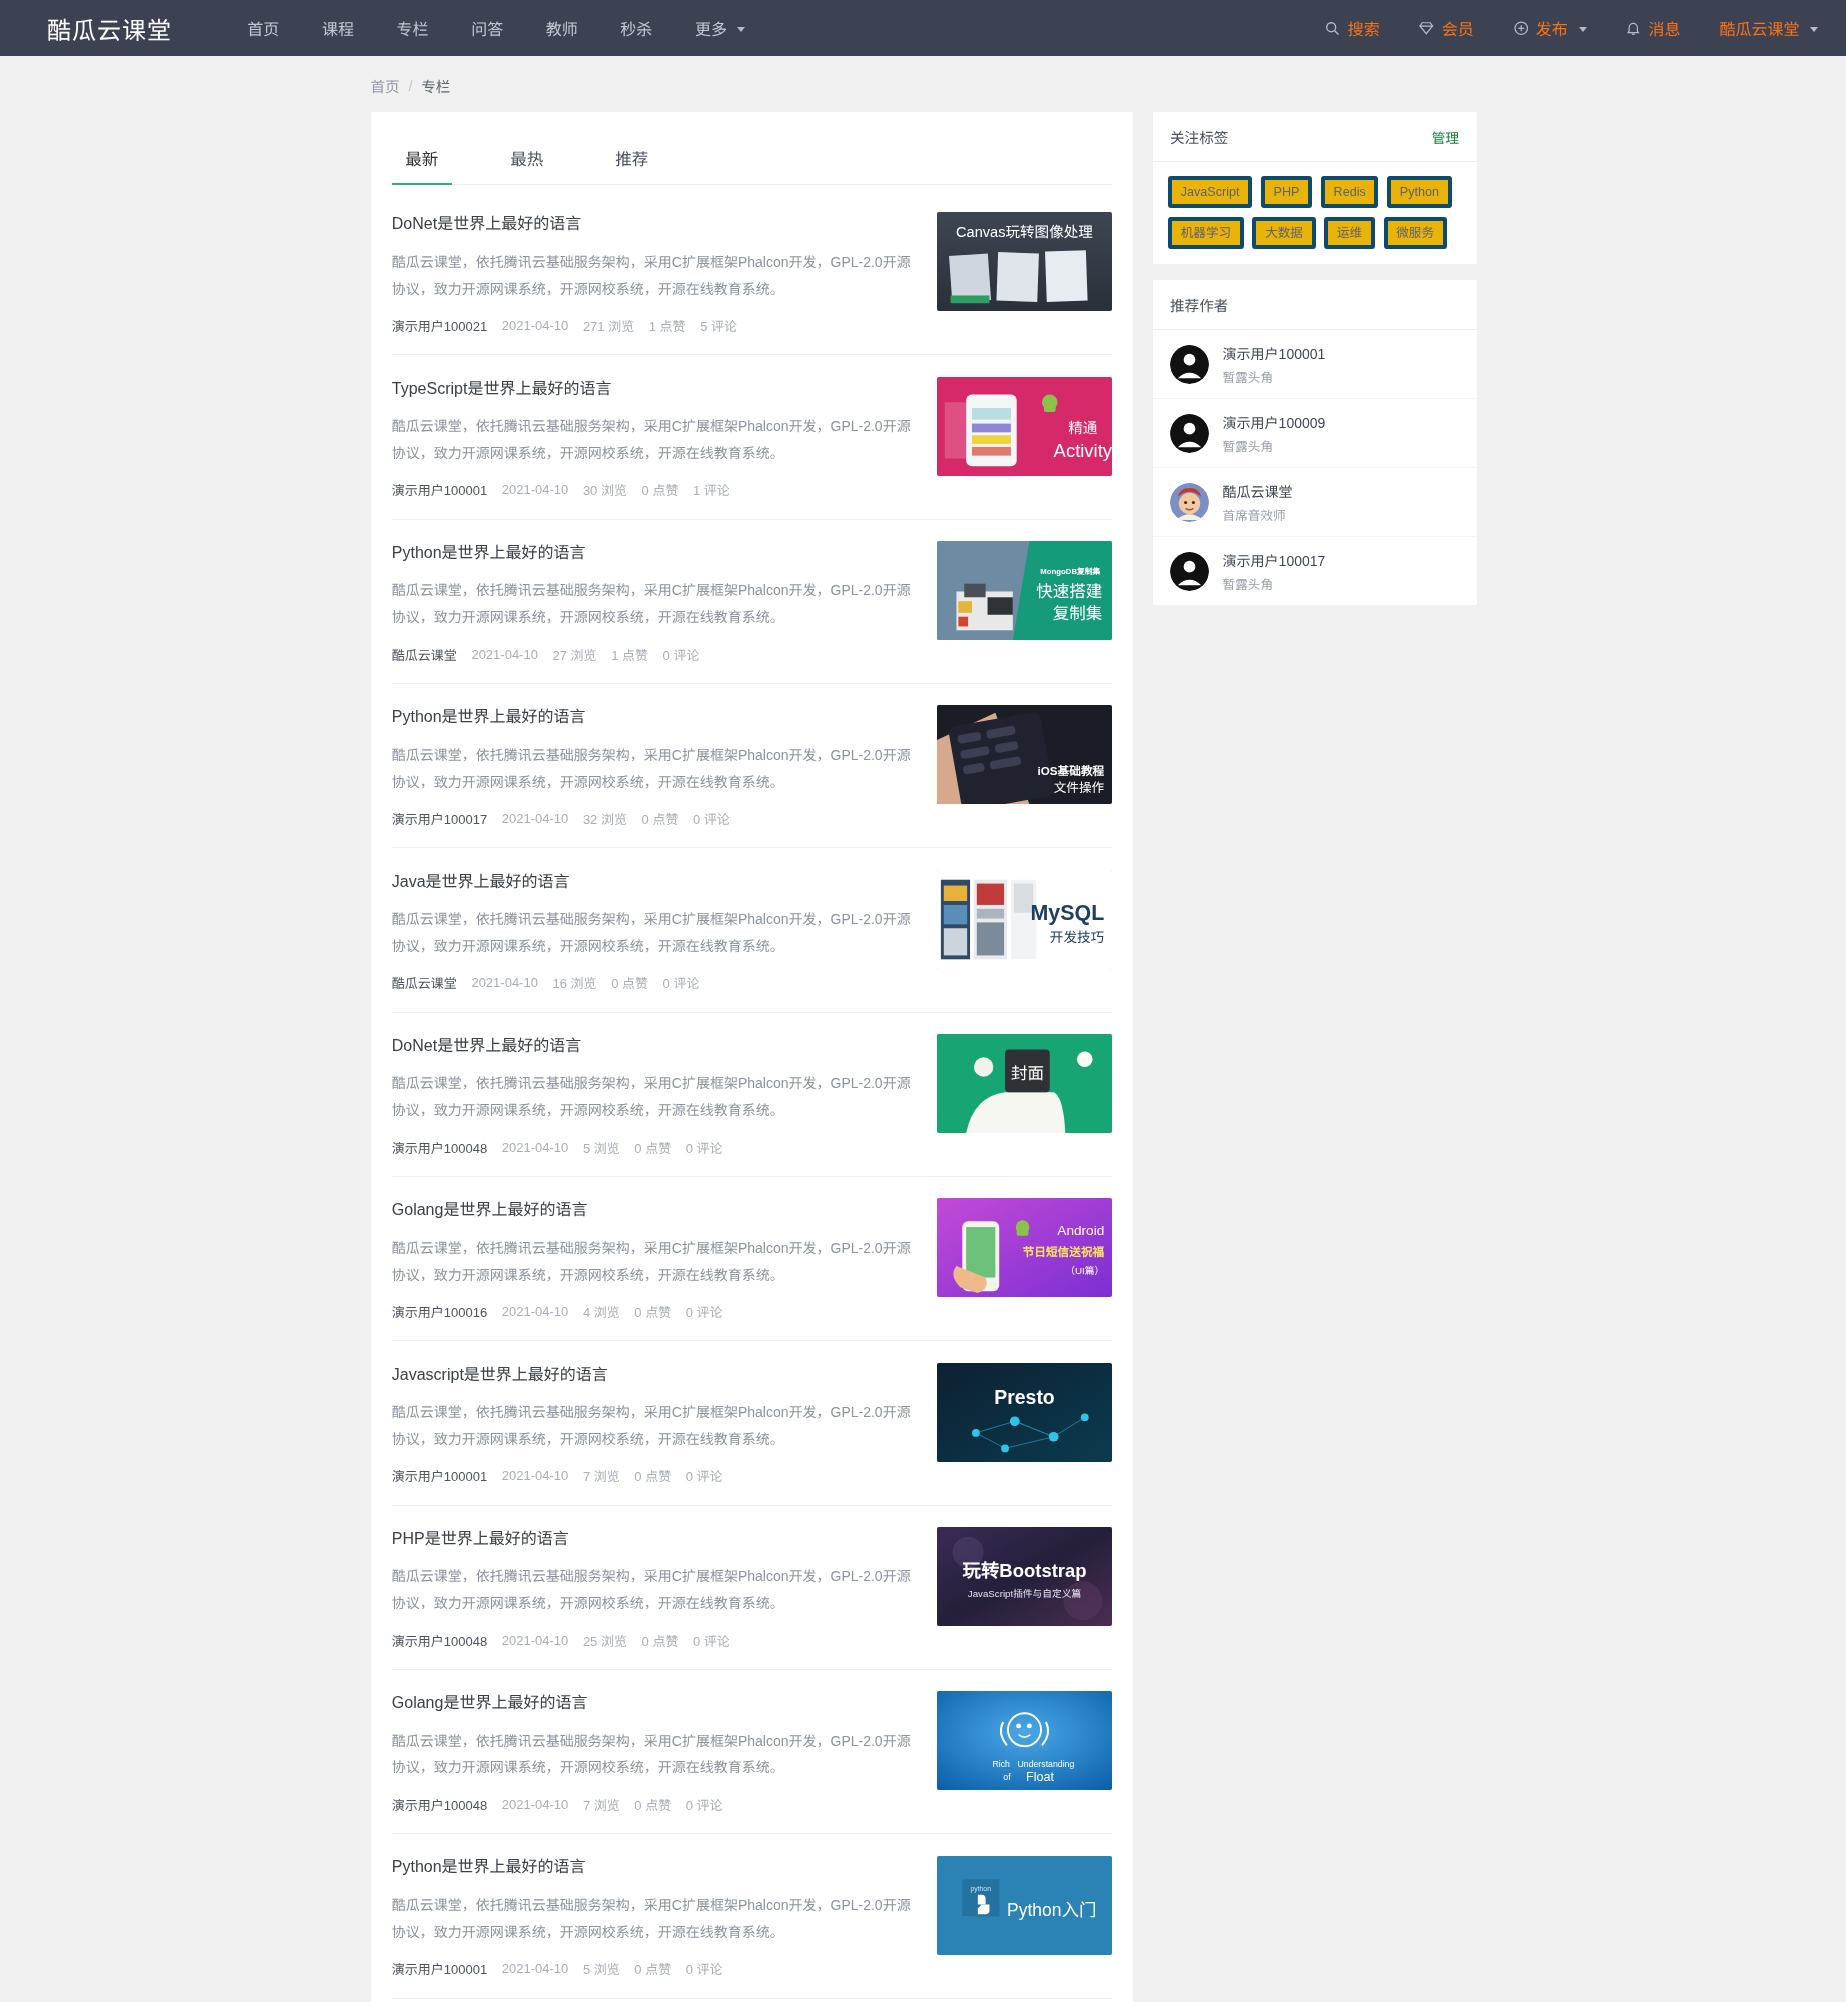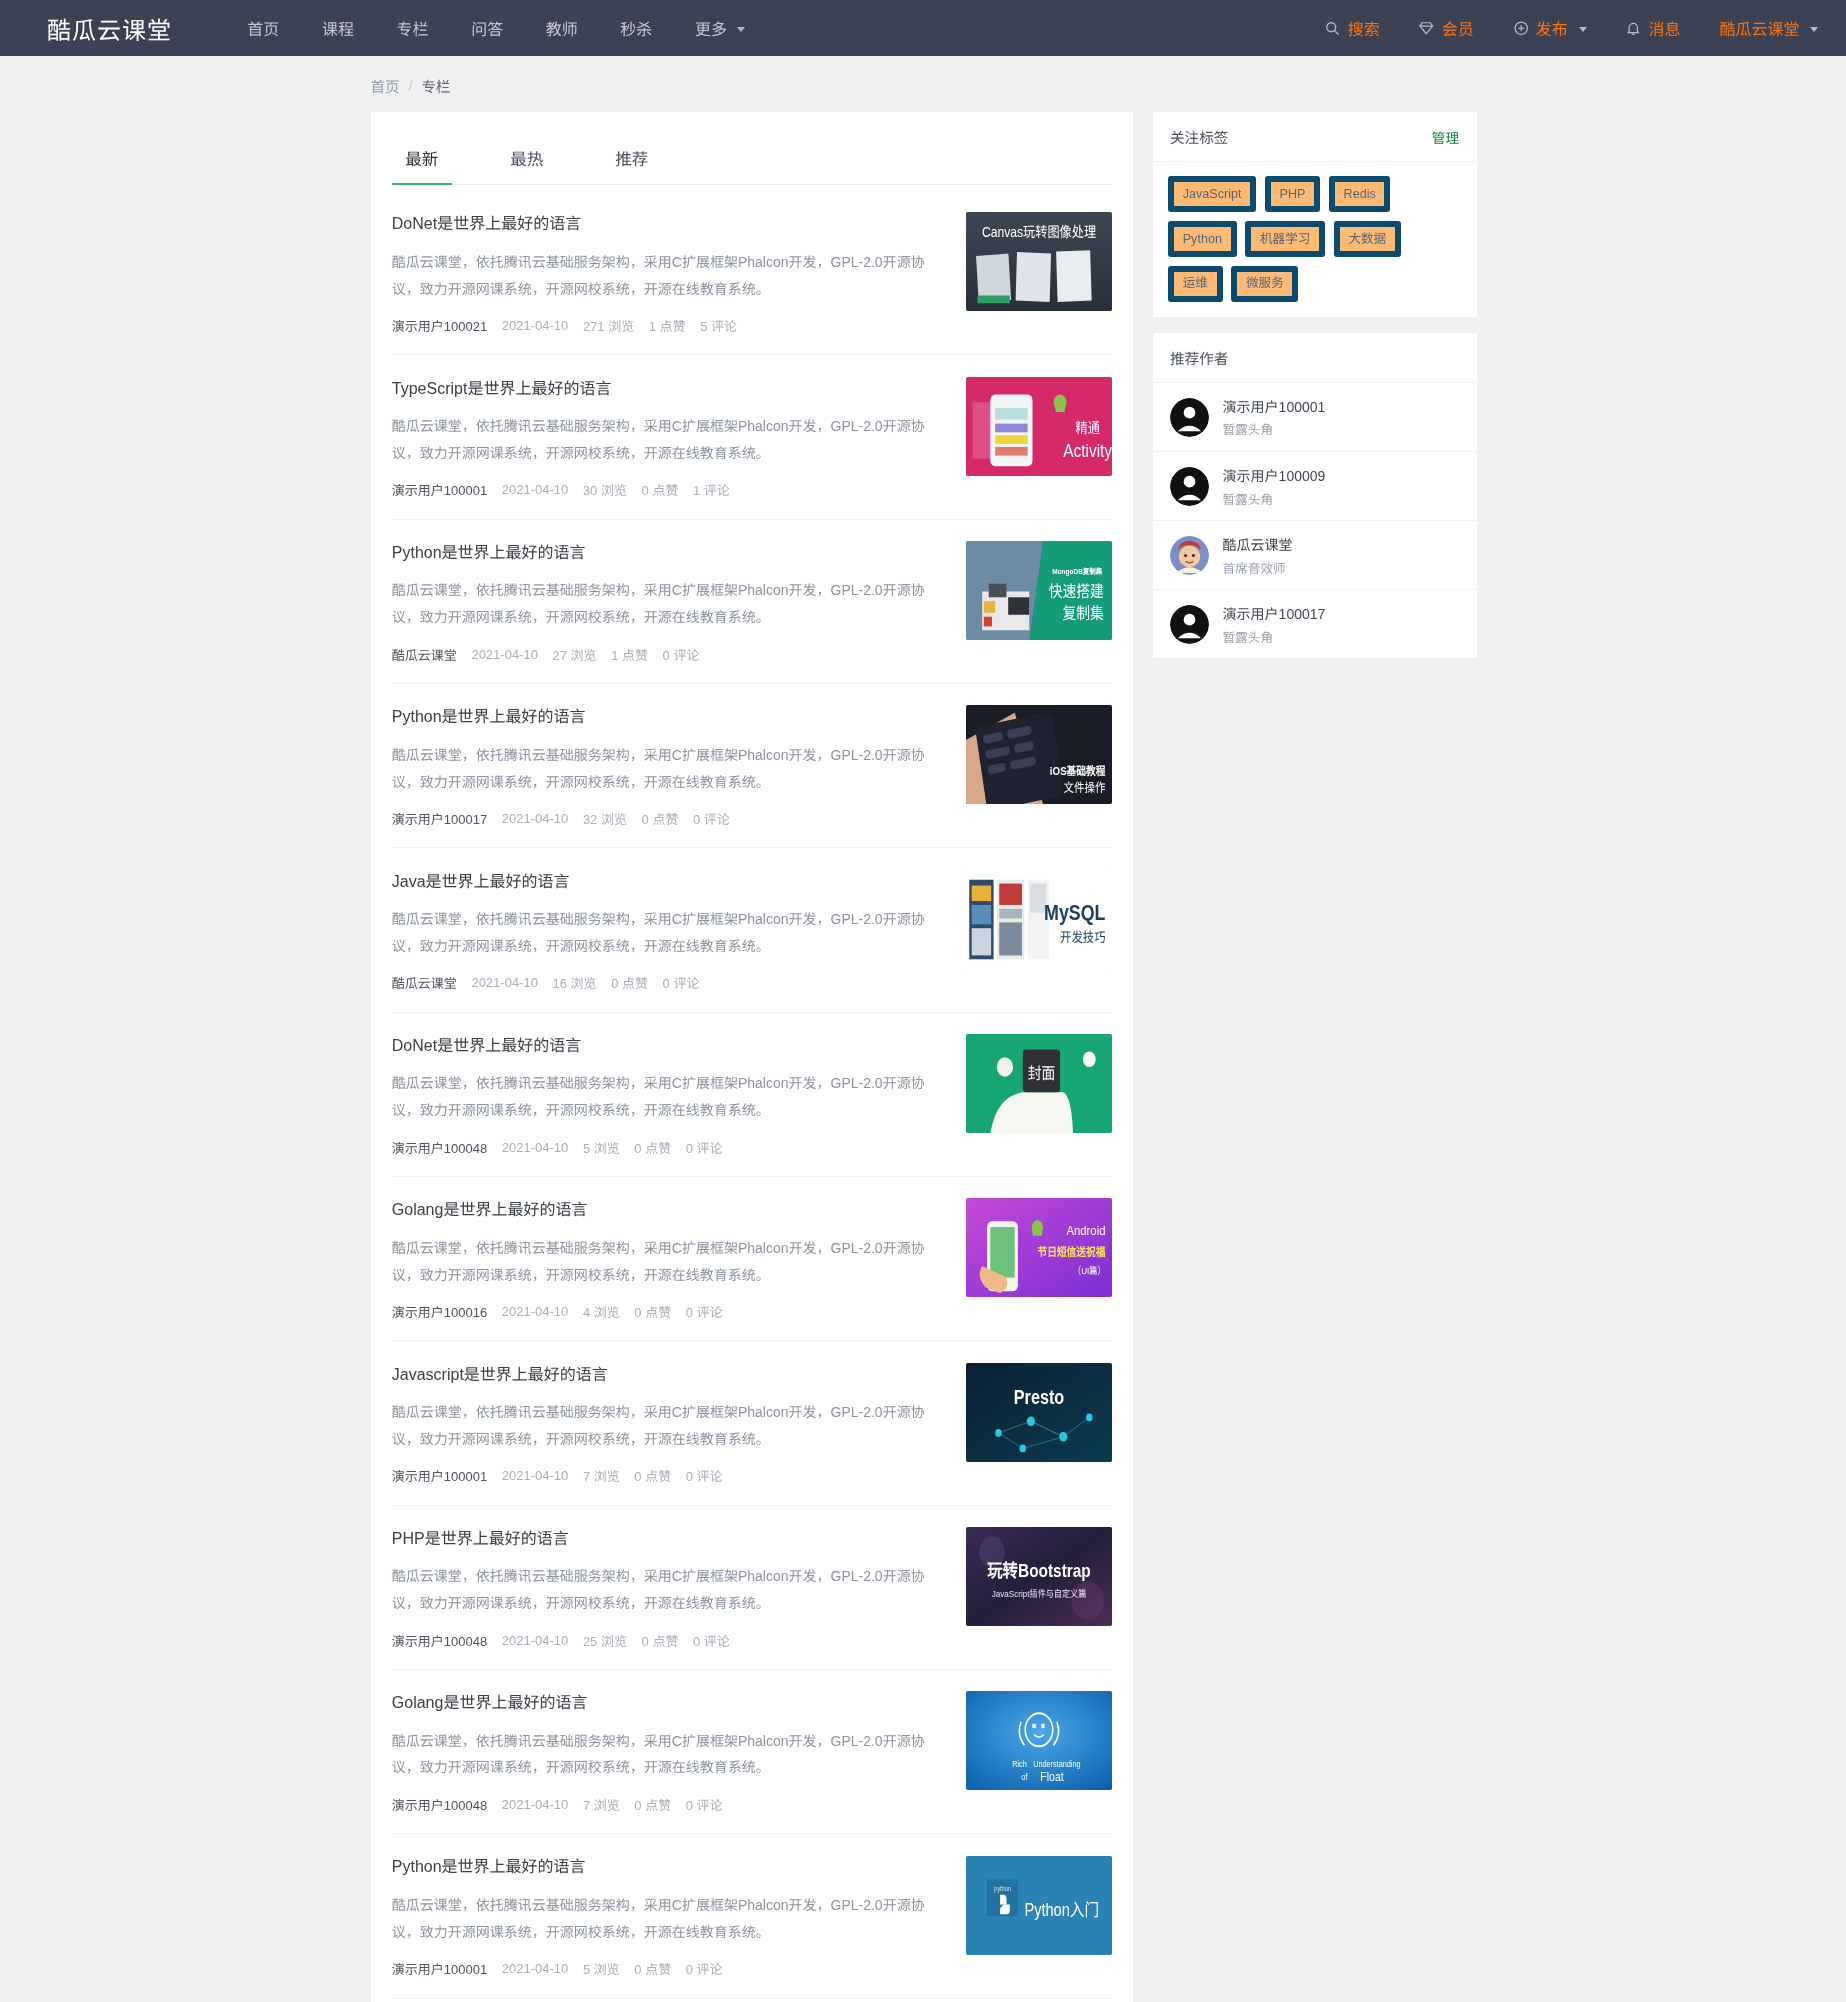--- a/index.html
+++ b/index.html
@@ -150,21 +150,21 @@
   .art-meta {
     font-size: 13px;
     color: #a8adb7;
     display: flex;
     gap: 14.6px;
     align-items: center;
     flex-wrap: wrap;
   }
   .art-meta .author { color: #4c525e; }
   .thumb {
-    width: 146px;
+    width: 175px;
     height: 99px;
     flex: none;
     border-radius: 1.9px;
     overflow: hidden;
     position: relative;
     background: #86efac;
   }
   .thumb svg { display: block; width: 100%; height: 100%; }
 
   
@@ -187,26 +187,26 @@
     text-decoration: none;
     cursor: pointer;
   }
   .tag-wrap {
     padding: 13.6px 15.5px 15.5px 15.5px;
     display: flex;
     flex-wrap: wrap;
     gap: 8.7px;
   }
   .tag {
-    border: 6px solid #0c4a6e;
+    border: 4px solid #0c4a6e;
     border-radius: 2.9px;
     font-size: 12.6px;
     color: #5d646f;
     padding: 4.9px 8.7px;
-    background: #fdba74;
+    background: #eab308;
     text-decoration: none;
     line-height: 1.15;
     cursor: pointer;
   }
 
   .author-row {
     display: flex;
     align-items: center;
     gap: 13.6px;
     padding: 12.6px 17.5px;

